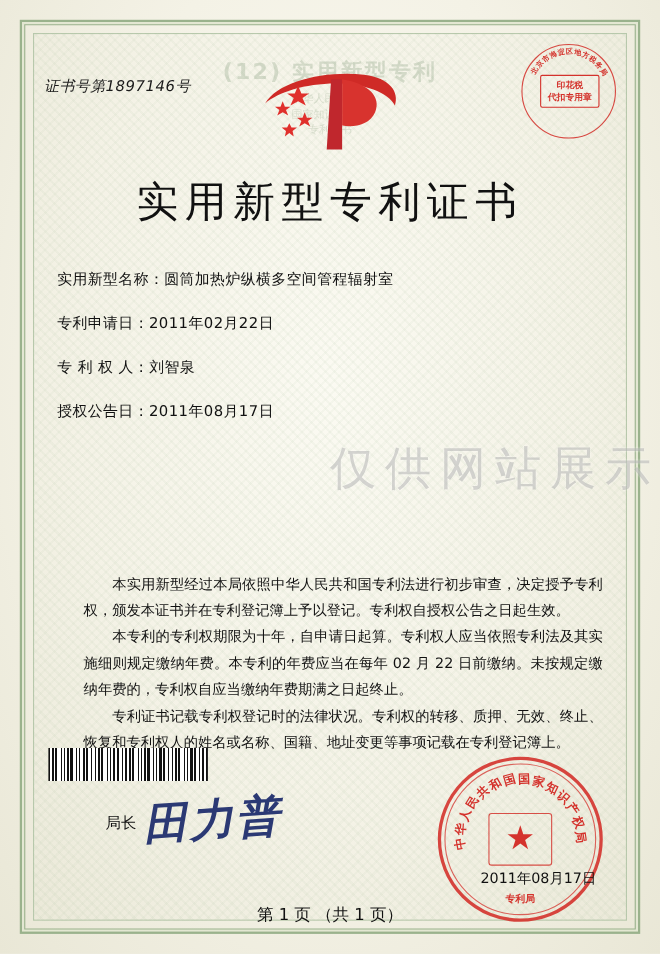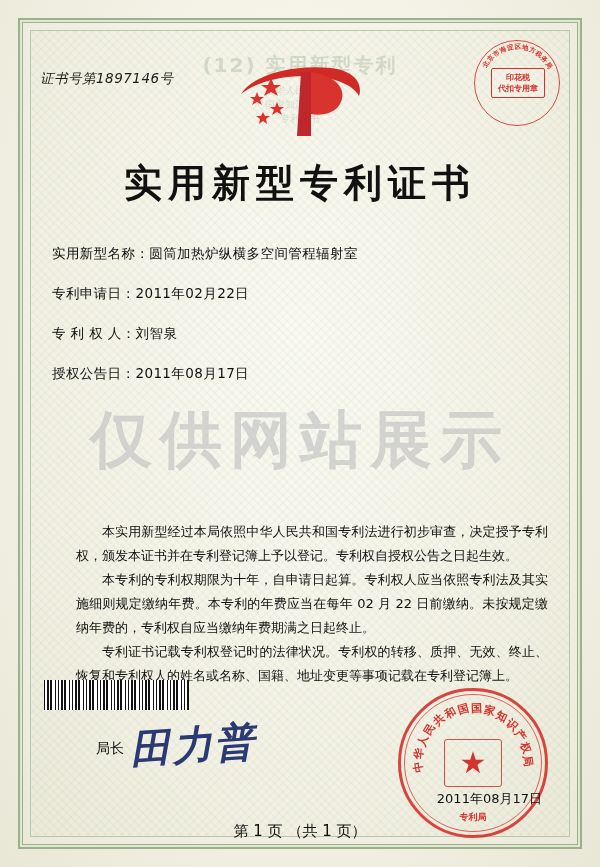--- a/index.html
+++ b/index.html
@@ -70,40 +70,40 @@
     color:#d4322c;font-size:8px;line-height:11px;font-weight:bold;
     background:rgba(255,255,255,0.15);
   }
   
   .logo{
     position:absolute;left:50%;top:58px;transform:translateX(-50%);
     width:130px;height:84px;
   }
   .title{
     position:absolute;left:0;right:0;top:158px;text-align:center;
-    font-size:38px;font-weight:bold;color:#111;letter-spacing:6px;
+    font-size:38px;font-weight:normal;color:#111;letter-spacing:6px;
     font-family:"DejaVu Sans","Liberation Sans",sans-serif;
   }
   .fields{
     position:absolute;left:52px;top:245px;right:52px;
   }
   .field{
     font-size:13.5px;color:#111;margin-bottom:22px;letter-spacing:.4px;
   }
   .field .lbl{display:inline-block;}
   .field .val{}
   .body-text{
     position:absolute;left:52px;right:52px;top:520px;
     font-size:13px;color:#111;line-height:24px;text-align:justify;margin-left:24px;
   }
   .body-text p{margin:0;text-indent:26px;}
   
   .watermark{
-    position:absolute;left:0;right:0;top:398px;text-align:center;
-    font-size:62px;font-weight:bold;letter-spacing:8px;
+    position:absolute;left:0;right:0;top:398px;text-align:right;
+    font-size:42px;font-weight:normal;letter-spacing:8px;
     color:rgba(120,120,120,0.30);
     text-shadow:0 0 2px rgba(255,255,255,.6);
     pointer-events:none;white-space:nowrap;
   }
   
   .barcode{
     position:absolute;left:44px;top:680px;width:145px;height:30px;
     background:repeating-linear-gradient(90deg,
       #111 0 1px, #fff 1px 3px, #111 3px 5px, #fff 5px 6px,
       #111 6px 8px, #fff 8px 11px, #111 11px 12px, #fff 12px 14px);

